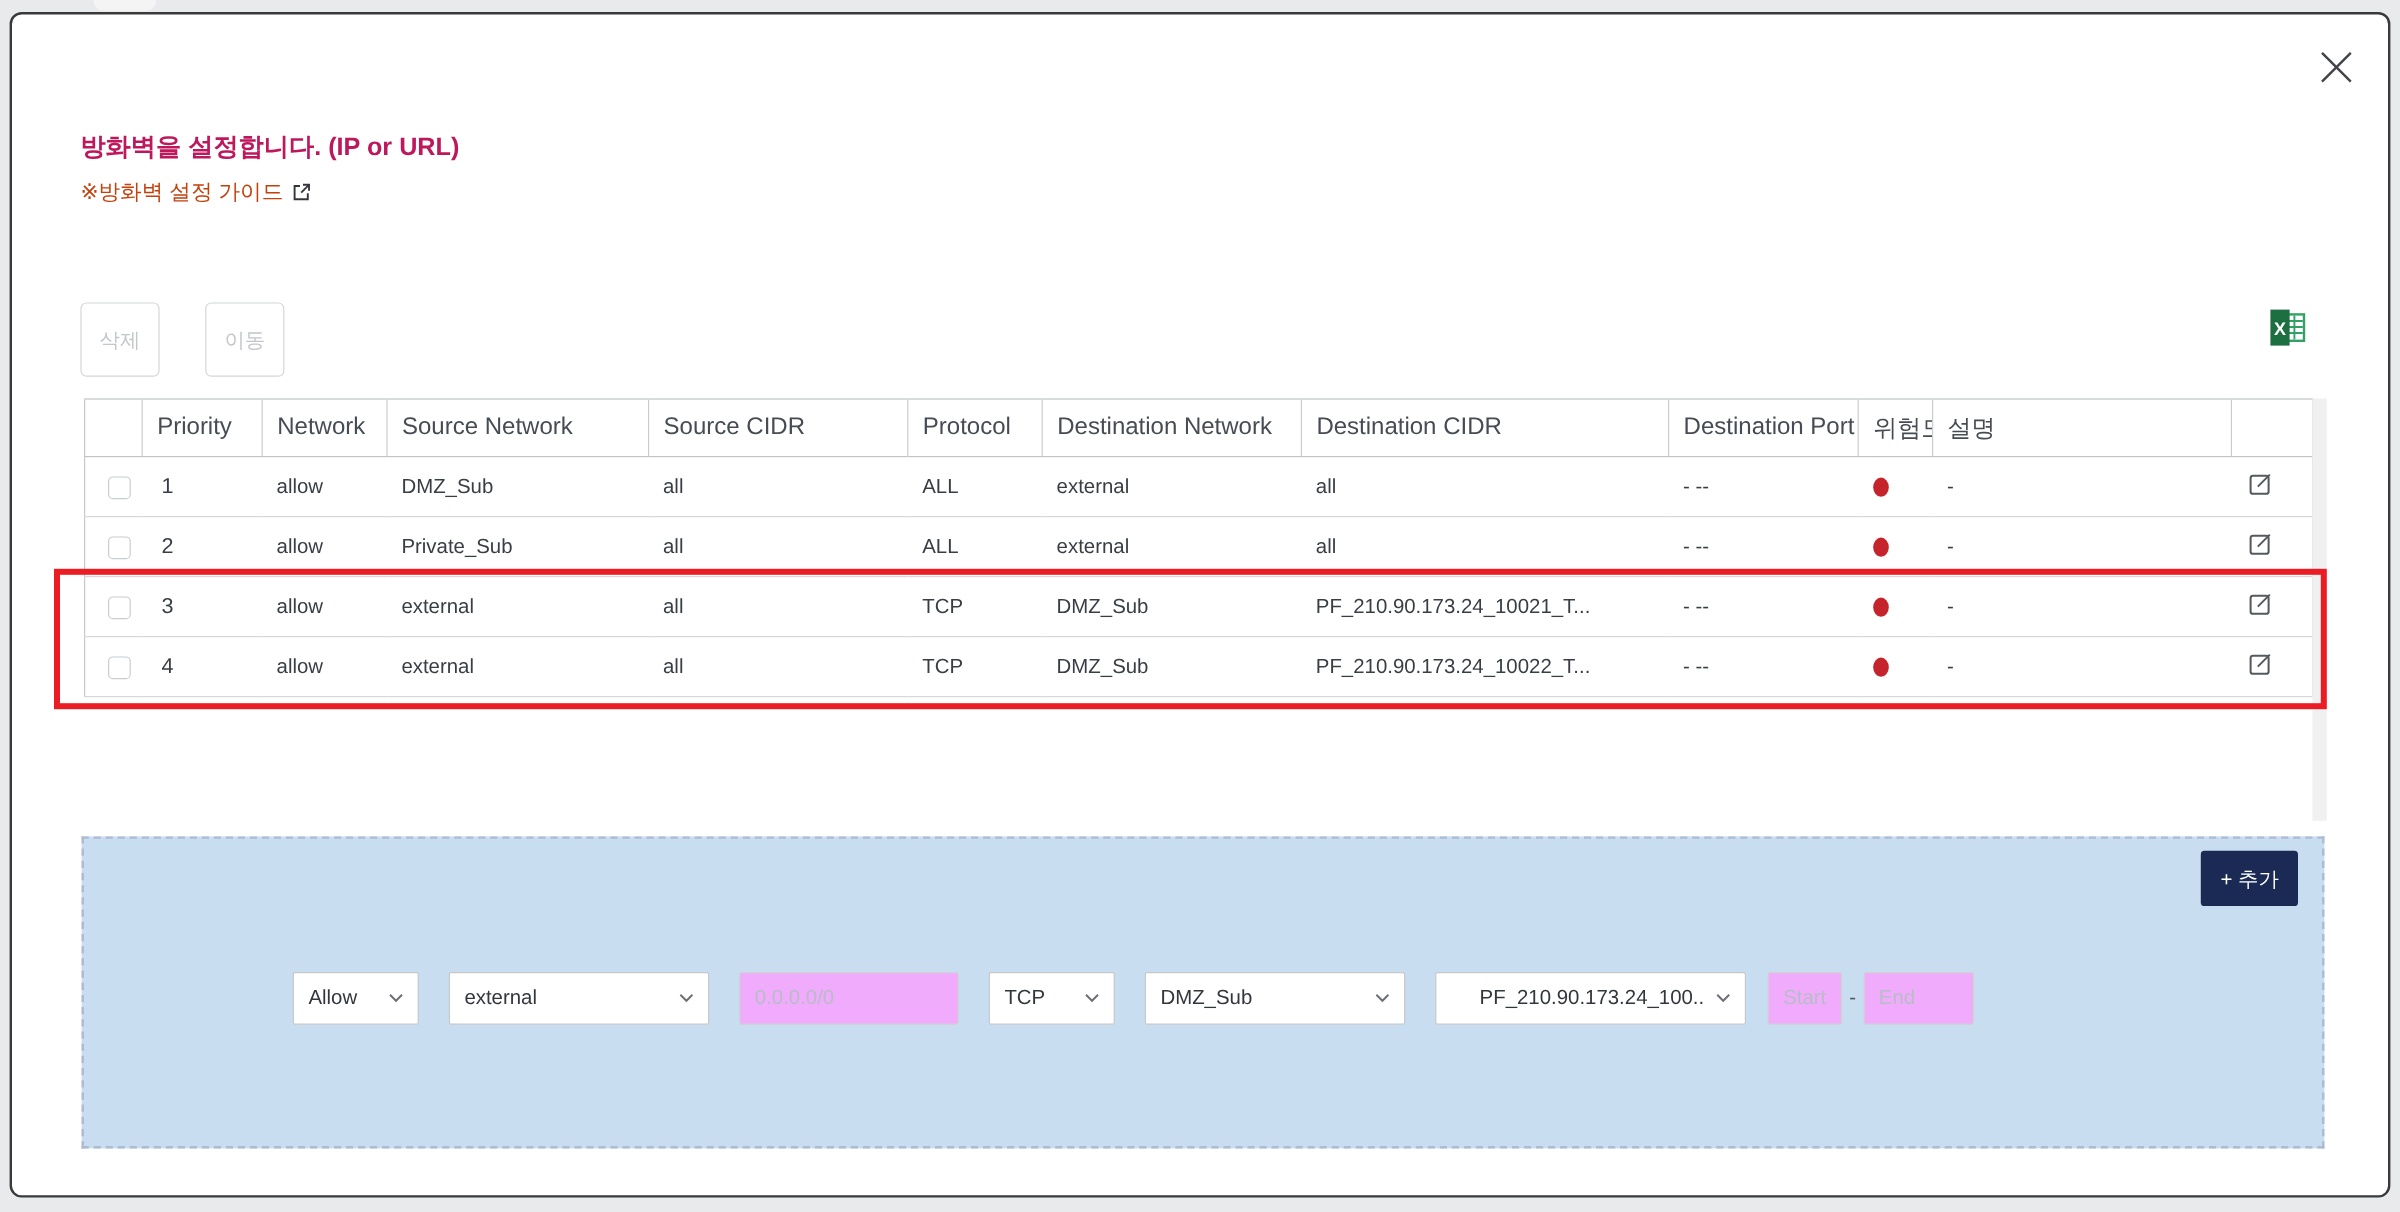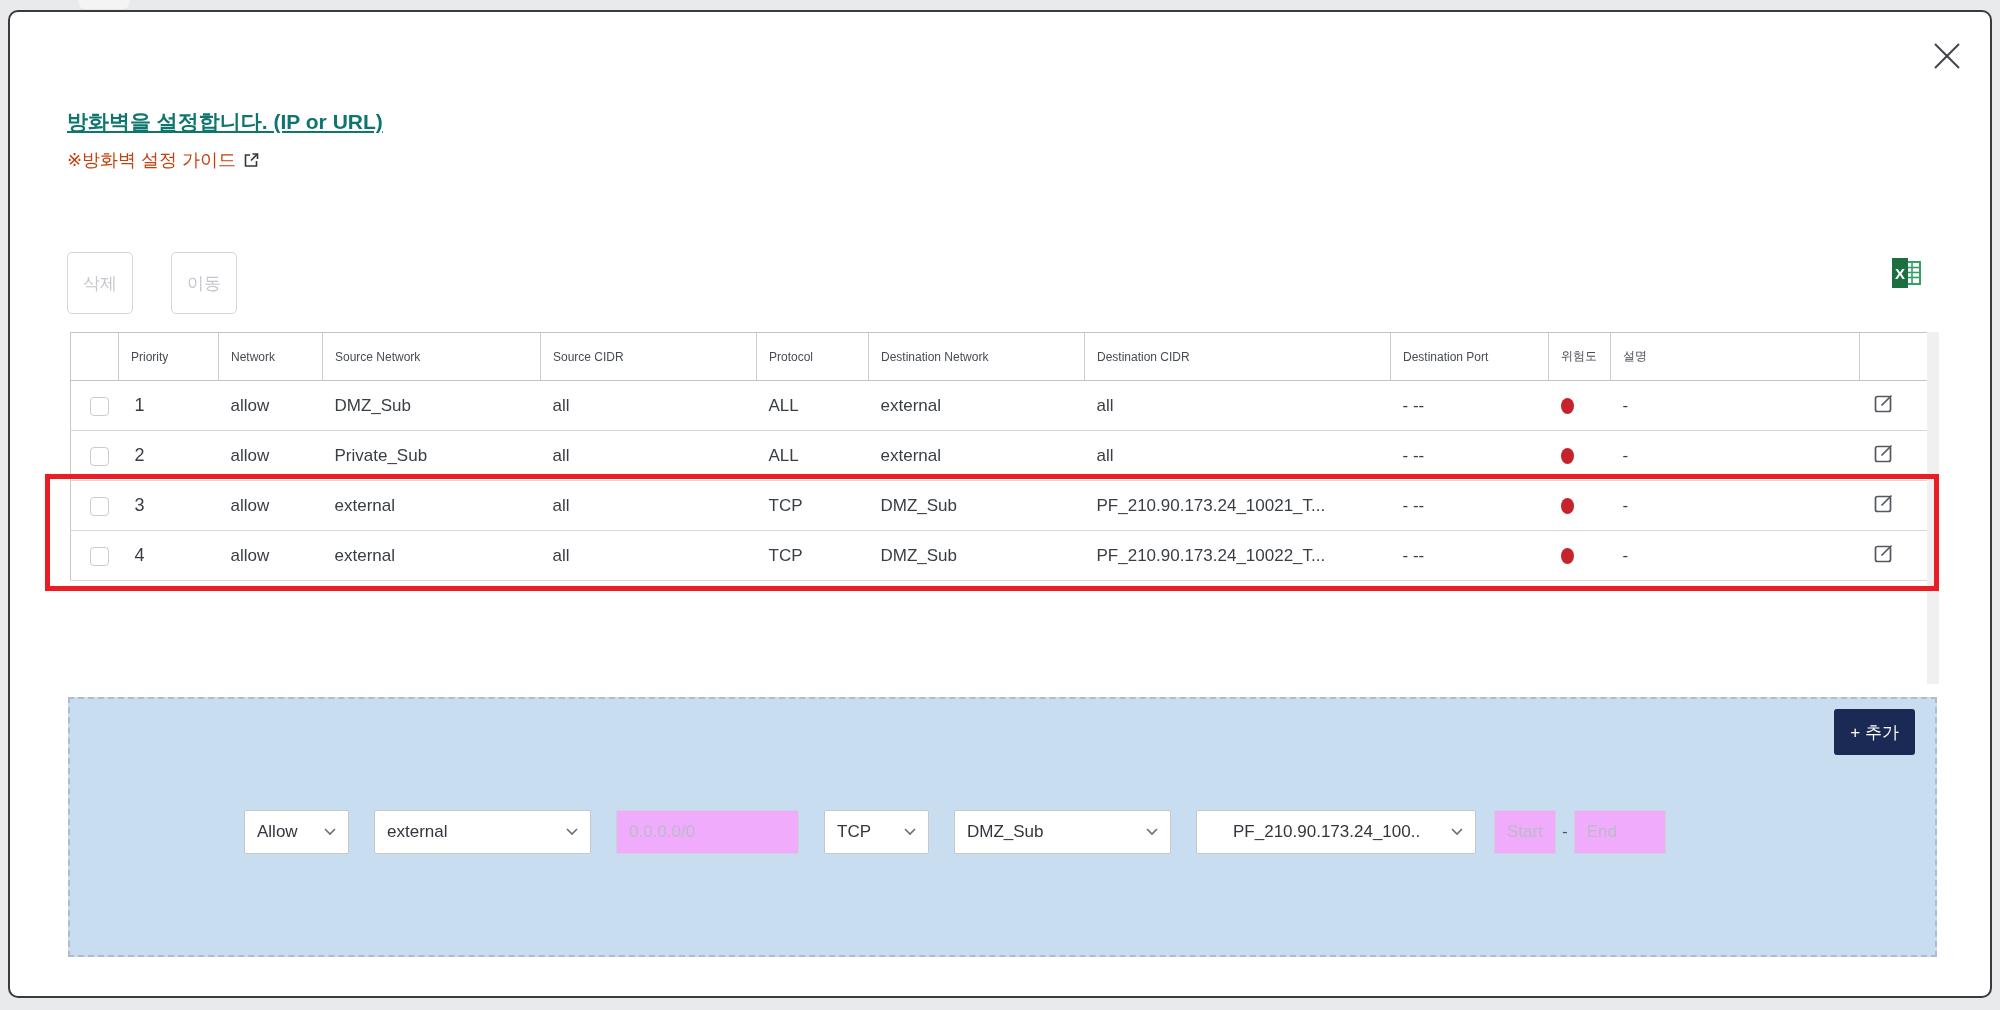--- a/index.html
+++ b/index.html
@@ -12,39 +12,39 @@
     color:#3a3f46;
   }
   .bg-artifact{ position:absolute; left:78px; top:0; width:52px; height:9px;
     background:#f4f4f5; border-radius:0 0 8px 8px; }
   .modal{
     position:absolute; left:8px; top:10px; width:1984px; height:988px;
     background:#ffffff; border:2px solid #3a3a3c; border-radius:10px;
   }
   .close-btn{ position:absolute; left:1918px; top:26px; width:38px; height:38px;
     background:none; border:none; cursor:pointer; }
-  .title{ position:absolute; left:57px; top:96px; font-size:21px; font-weight:600; color:#0f766e;text-decoration:underline; }
+  .title{ position:absolute; left:57px; top:96px; font-size:21px; font-weight:600; color:#be185d; }
   .guide-line{ position:absolute; left:57px; top:136px; font-size:18px; color:#c2410c;
     display:flex; align-items:center; gap:6px; cursor:pointer; }
   .toolbar-btn{
     position:absolute; top:240px; width:66px; height:62px;
     background:#fff; border:1px solid #d4d6da; border-radius:5px;
     font-size:17px; color:#c3c6cc; font-family:inherit;
   }
   .btn-delete{ left:57px; }
   .btn-move{ left:140px;margin-left:21px; }
   .excel-btn{ position:absolute; left:1877px; top:242px; width:40px; height:40px;
     background:none; border:none; cursor:pointer; }
 
   .scroll-area{ position:absolute; left:60px; top:320px; width:1869px; height:352px; }
   .scroll-track{ position:absolute; right:0; top:0; width:12px; height:352px; background:#f0f0f1; }
   table{ border-collapse:collapse; table-layout:fixed; width:1857px;
     border-left:1px solid #c6c8cc; border-right:1px solid #c6c8cc; }
   thead th{
-    height:48px; font-size:12px; font-weight:400; color:#474c54; text-align:left;
+    height:48px; font-size:20px; font-weight:400; color:#474c54; text-align:left;
     padding:0 0 0 12px; border-top:1px solid #c2c4c8; border-bottom:1px solid #c2c4c8;
     white-space:nowrap; overflow:hidden;
   }
   thead th + th{ border-left:1px solid #caccd0; }
   tbody td{
     height:50px; font-size:17px; color:#393e45; padding:0 0 0 12px;
     border-bottom:1px solid #d6d7da; white-space:nowrap; overflow:hidden;
   }
   td.c-priority{ font-size:18px; padding-left:16px; }
   .checkbox{ display:inline-block; width:19px; height:19px; margin-left:7px;
@@ -69,21 +69,21 @@
   .txt{
     height:44px; background:#f0abfc; border:1px solid #cfd1d5; border-radius:2px;
     padding:0 12px; font-size:17px; color:#33373d; font-family:inherit;
   }
   .txt::placeholder{ color:#b8bcc6; }
   .w-allow{width:105px; margin-right:25px;}
   .w-srcnet{width:217px; margin-right:25px;}
   .w-cidr{width:183px; margin-right:25px;}
   .w-proto{width:105px; margin-right:25px;}
   .w-dstnet{width:217px; margin-right:25px;}
-  .w-dstcidr{width:280px; margin-right:18px;padding-left:36px;}
+  .w-dstcidr{width:259px; margin-right:18px;padding-left:36px;}
   .w-start{width:62px;}
   .w-end{width:92px;}
   .port-sep{ font-size:17px; color:#555; margin:0 6px; }
 </style>
 </head>
 <body>
 
 <div class="bg-artifact"></div>
 
 <div class="modal">

